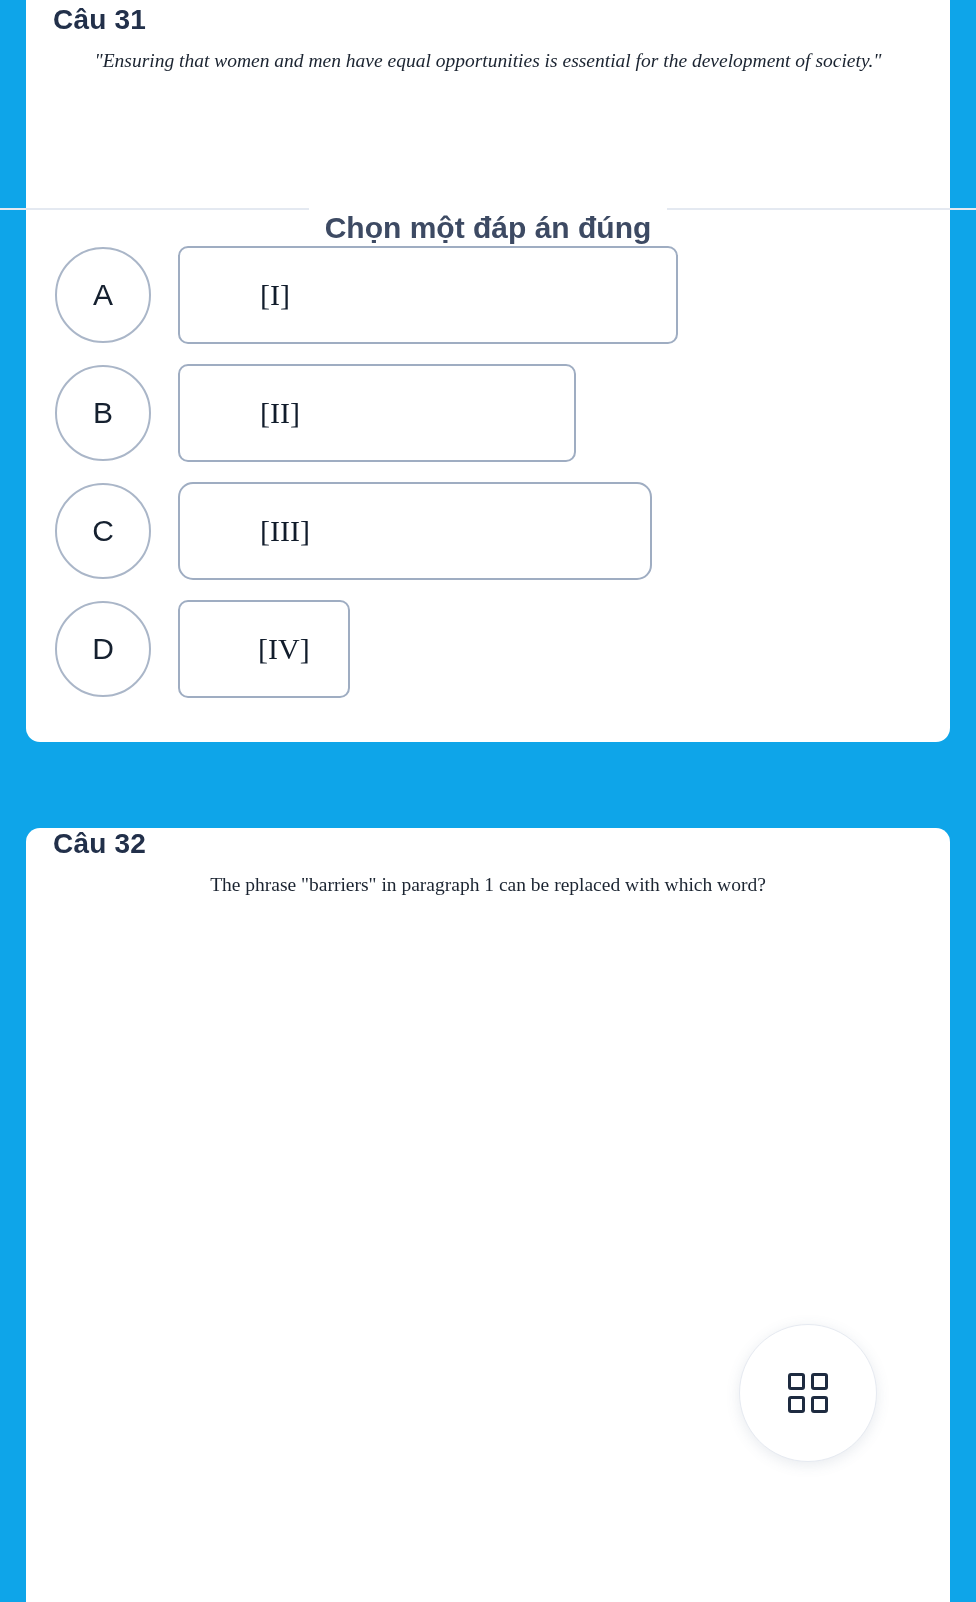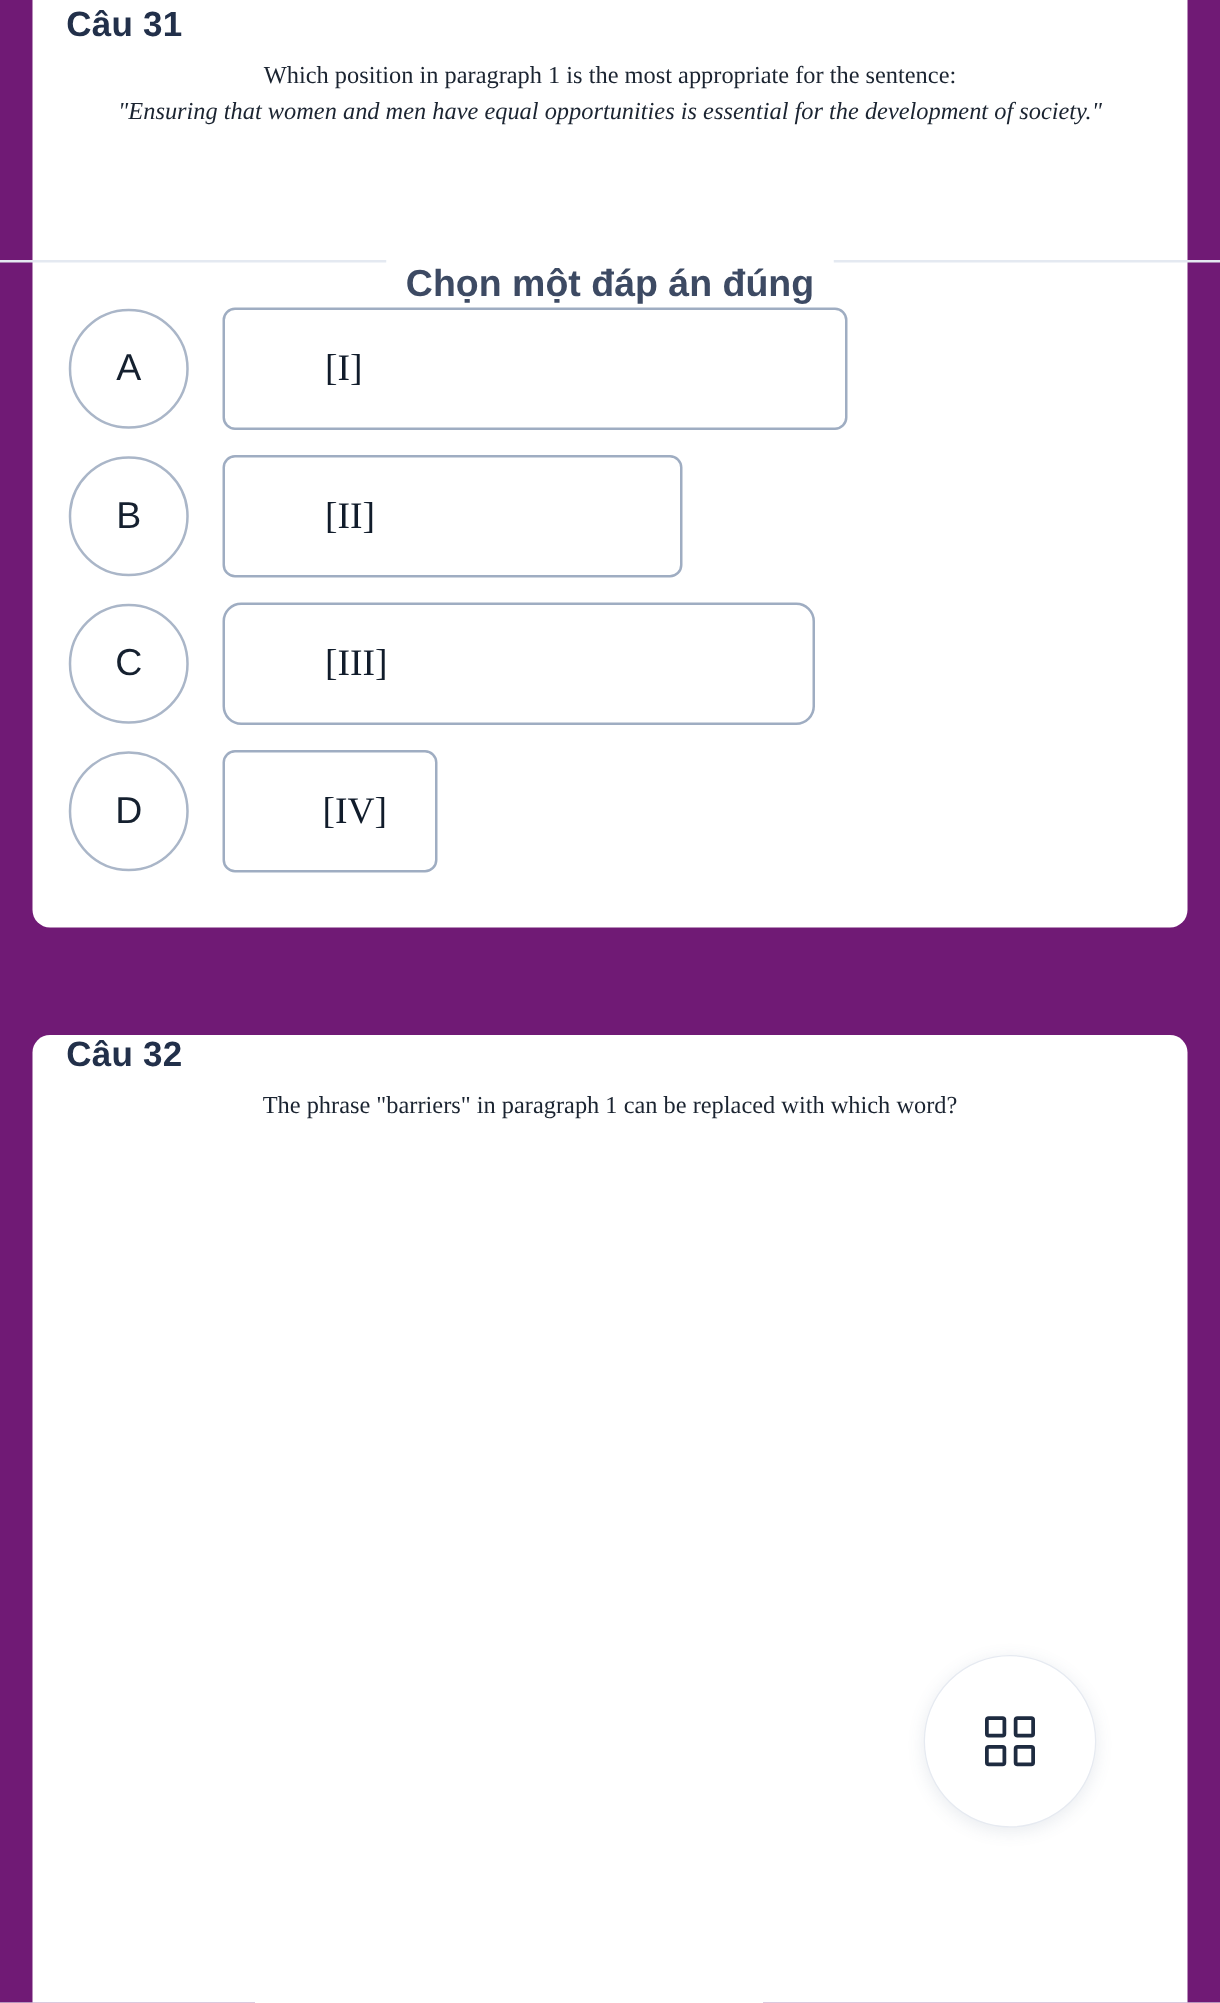--- a/index.html
+++ b/index.html
@@ -9,21 +9,21 @@
     height: 1602px;
     background: #eef1f6;
     font-family: "Liberation Sans", sans-serif;
     overflow: hidden;
   }
 
   .page {
     position: relative;
     width: 976px;
     height: 1602px;
-    background: #701a75;
+    background: #0ea5e9;
   }
 
   
   .qcard {
     position: absolute;
     left: 26px;
     width: 924px;
     background: #ffffff;
     border-radius: 14px;
     overflow: visible;
@@ -122,21 +122,21 @@
     background: #ffffff;
     display: flex;
     align-items: center;
     font-family: "Liberation Serif", serif;
     font-size: 30px;
     color: #111c2b;
     padding-left: 80px;
   }
 
   .w-a { width: 500px; }
-  .w-b { width: 368px; }
+  .w-b { width: 398px; }
   .w-c { width: 474px; border-radius: 15px; }
   .w-d { width: 172px; }
 
   .w-d { padding-left: 78px; }
 
   
   .fab {
     position: absolute;
     left: 739px;
     top: 1324px;
@@ -168,21 +168,20 @@
 </head>
 <body>
 
 <div class="page">
 
   <div class="qcard" id="card-q31">
 
     <div class="card-title">Câu 31</div>
 
     <div class="qtext">
-      <div>Which position in paragraph 1 is the most appropriate for the sentence:</div>
       <div class="em">"Ensuring that women and men have equal opportunities is essential for the development of society."</div>
     </div>
 
     <div class="divider-wrap">
       <div class="divider-line"></div>
       <div class="divider-label">Chọn một đáp án đúng</div>
       <div class="divider-line"></div>
     </div>
 
     <div class="options">

